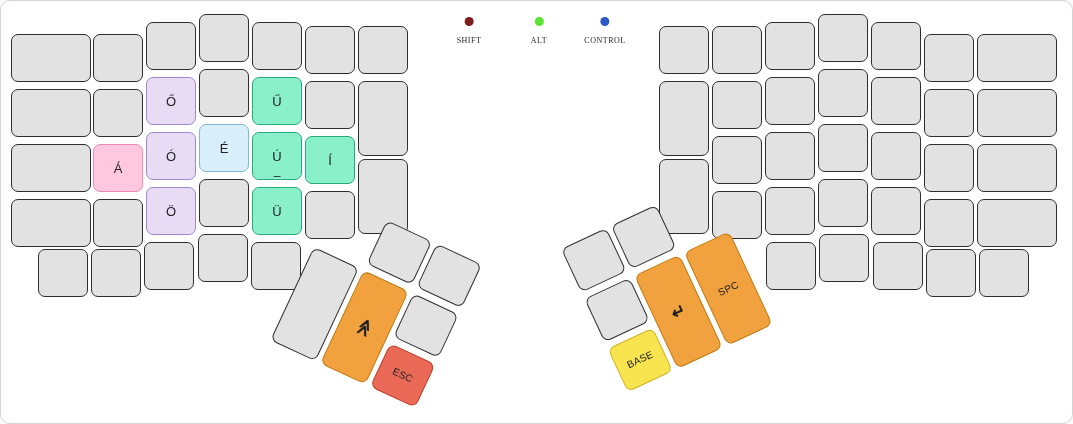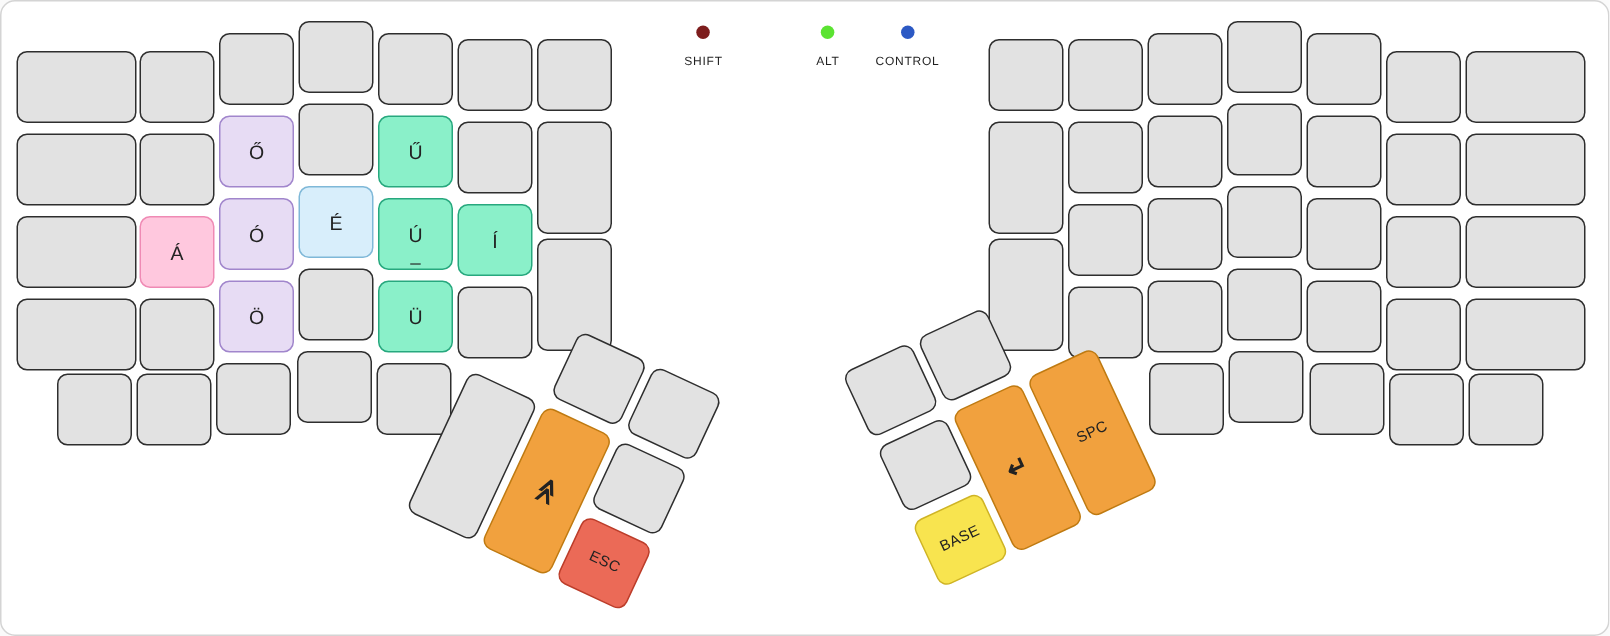--- a/index.html
+++ b/index.html
@@ -49,32 +49,33 @@
   .legend { position:absolute; inset:0; pointer-events:none; }
   .legend-item {
     position: absolute;
     top: 16px;
     transform: translateX(-50%);
     display: flex;
     flex-direction: column;
     align-items: center;
   }
   .legend-item:nth-child(1) { left: 468px; }
-  .legend-item:nth-child(2) { left: 551px; }
+  .legend-item:nth-child(2) { left: 538px; }
   .legend-item:nth-child(3) { left: 604px; }
   .dot {
     width: 9px; height: 9px;
     border-radius: 50%;
     margin-bottom: 10px;
     display: block;
   }
   .legend-label {
     font-size: 8px;
     letter-spacing: .5px;
     color: #1f1f1f;
+    font-family: Liberation Serif, serif;
   }
 </style>
 </head>
 <body>
 
 <div class="canvas">
   <div class="legend">
       <div class="legend-item">
         <span class="dot" style="background: rgb(125, 29, 29);"></span>
         <span class="legend-label">SHIFT</span>

